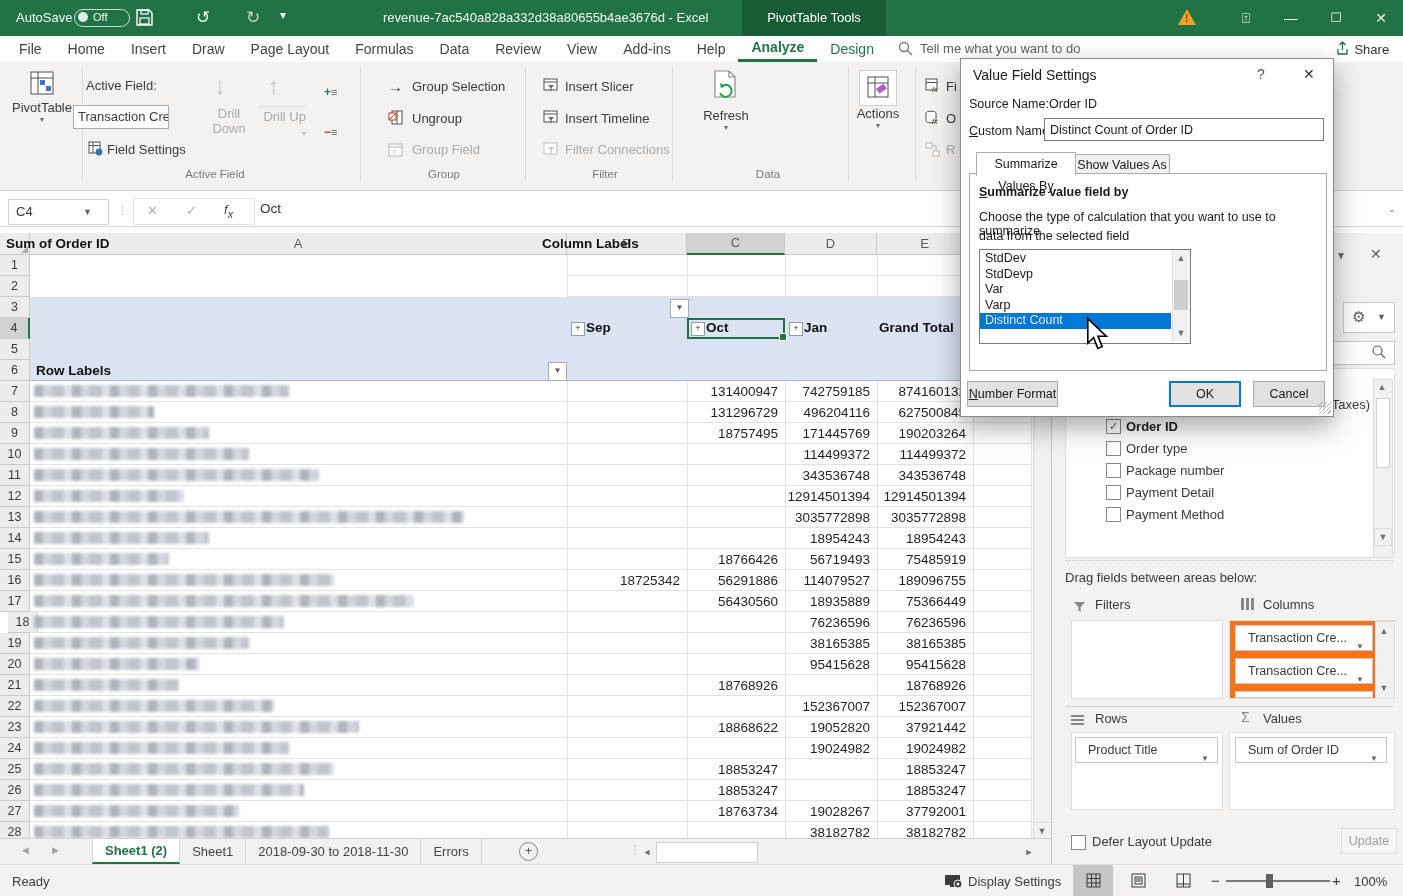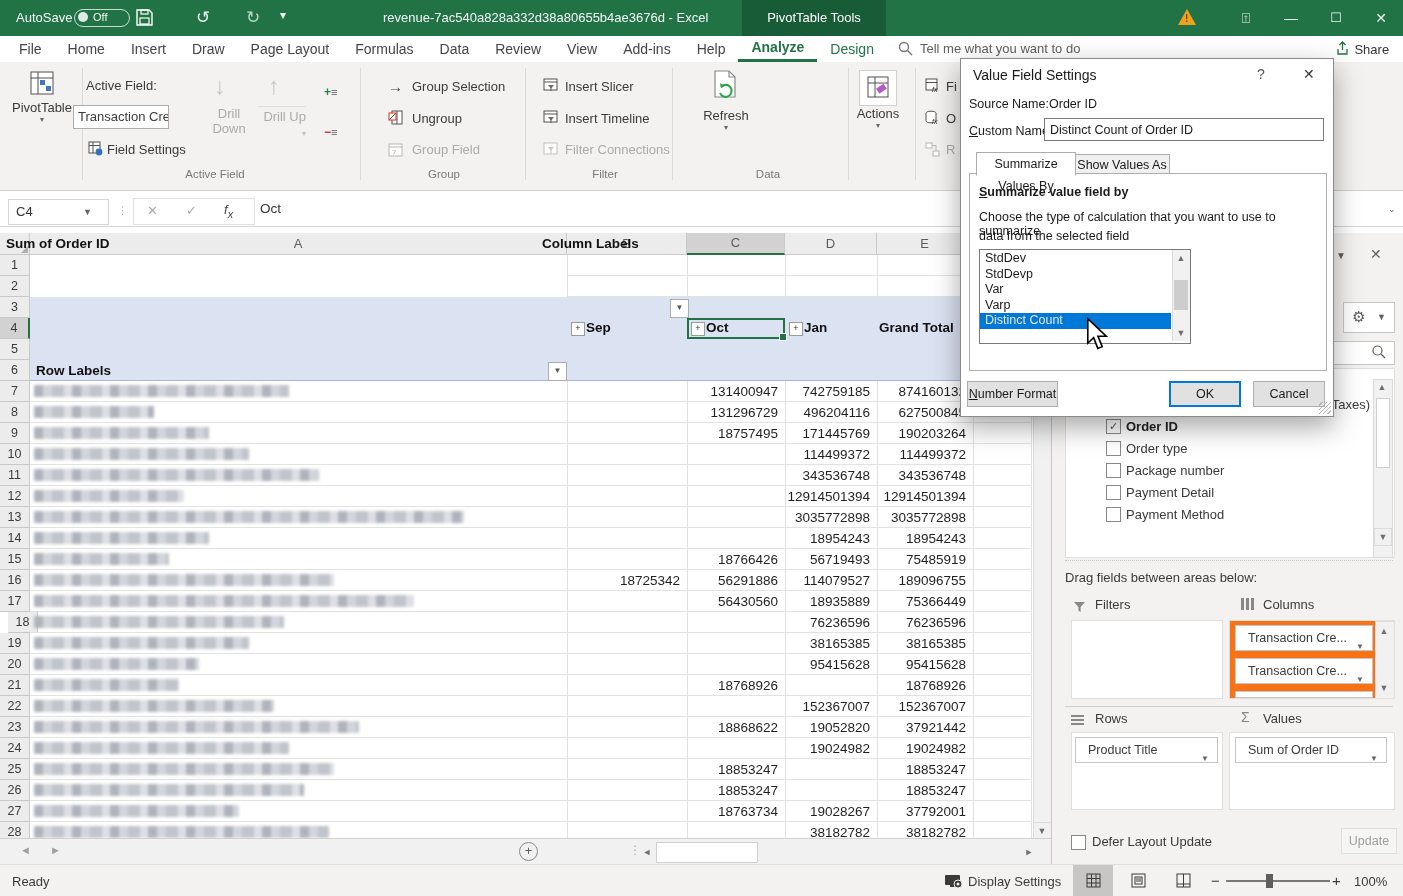--- a/index.html
+++ b/index.html
@@ -564,20 +564,26 @@
       </div>
 
     <div class="abs chk" style="left:19px;top:602px;"></div>
     <div class="abs ptext" style="left:40px;top:601px;">Defer Layout Update</div>
     <div class="abs" style="left:289px;top:595px;width:54px;height:24px;background:#F5F5F4;border:1px solid #E1DFDD;font-size:12.5px;color:#A19F9D;text-align:center;line-height:24px;">Update</div>
   </div>
 
   <div class="abs tabbar">
     <div class="abs" style="left:20px;top:5px;font-size:11px;color:#A19F9D;">◄</div>
     <div class="abs" style="left:50px;top:5px;font-size:11px;color:#A19F9D;">►</div>
+    <div class="abs" style="left:92px;top:0;display:flex;height:25px;" id="sheet-tabs">
+        <div class="stab active">Sheet1 (2)</div>
+        <div class="stab">Sheet1</div>
+        <div class="stab">2018-09-30 to 2018-11-30</div>
+        <div class="stab">Errors</div>
+      </div>
     <div class="abs" style="left:519px;top:3px;width:17px;height:17px;border:1px solid #8A8886;border-radius:50%;color:#605E5C;font-size:13px;line-height:16px;text-align:center;">+</div>
     <div class="abs" style="left:629px;top:4px;color:#B5B3B1;font-size:12px;">⋮</div>
     <div class="abs sarrow" style="left:640px;top:5px;width:14px;height:16px;line-height:16px;">◄</div>
     <div class="abs" style="left:656px;top:3px;width:100px;height:19px;background:#fff;border:1px solid #D2D0CE;"></div>
     <div class="abs sarrow" style="left:1022px;top:5px;width:14px;height:16px;line-height:16px;">►</div>
   </div>
 
   <div class="abs statusbar">
     <div class="abs sbtxt" style="left:12px;top:9px;">Ready</div>
     <div class="abs" style="left:944px;top:9px;">

